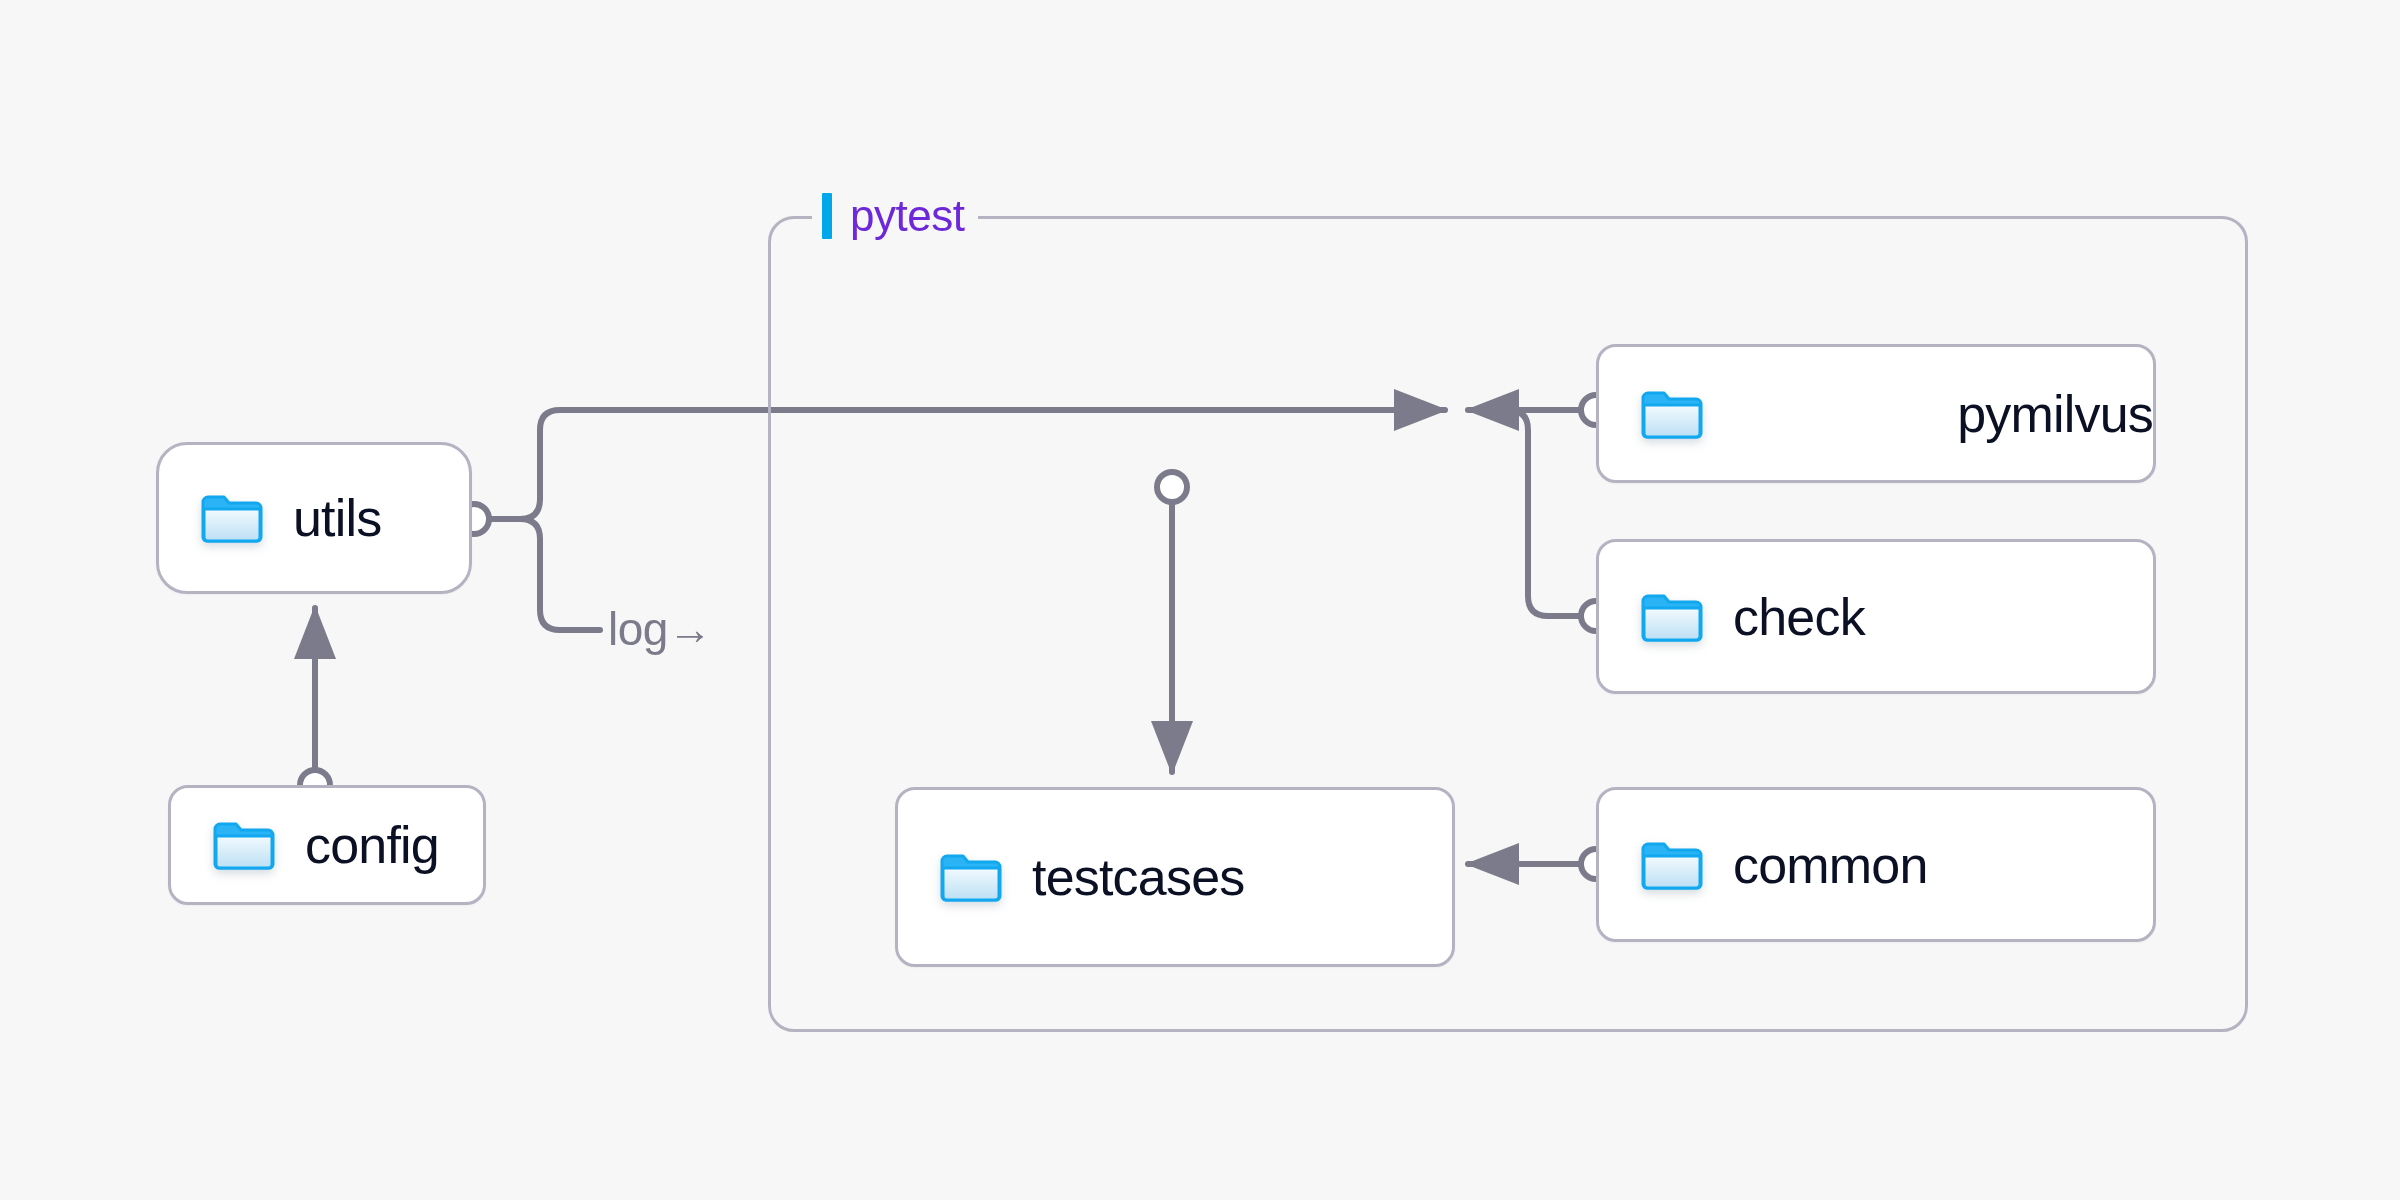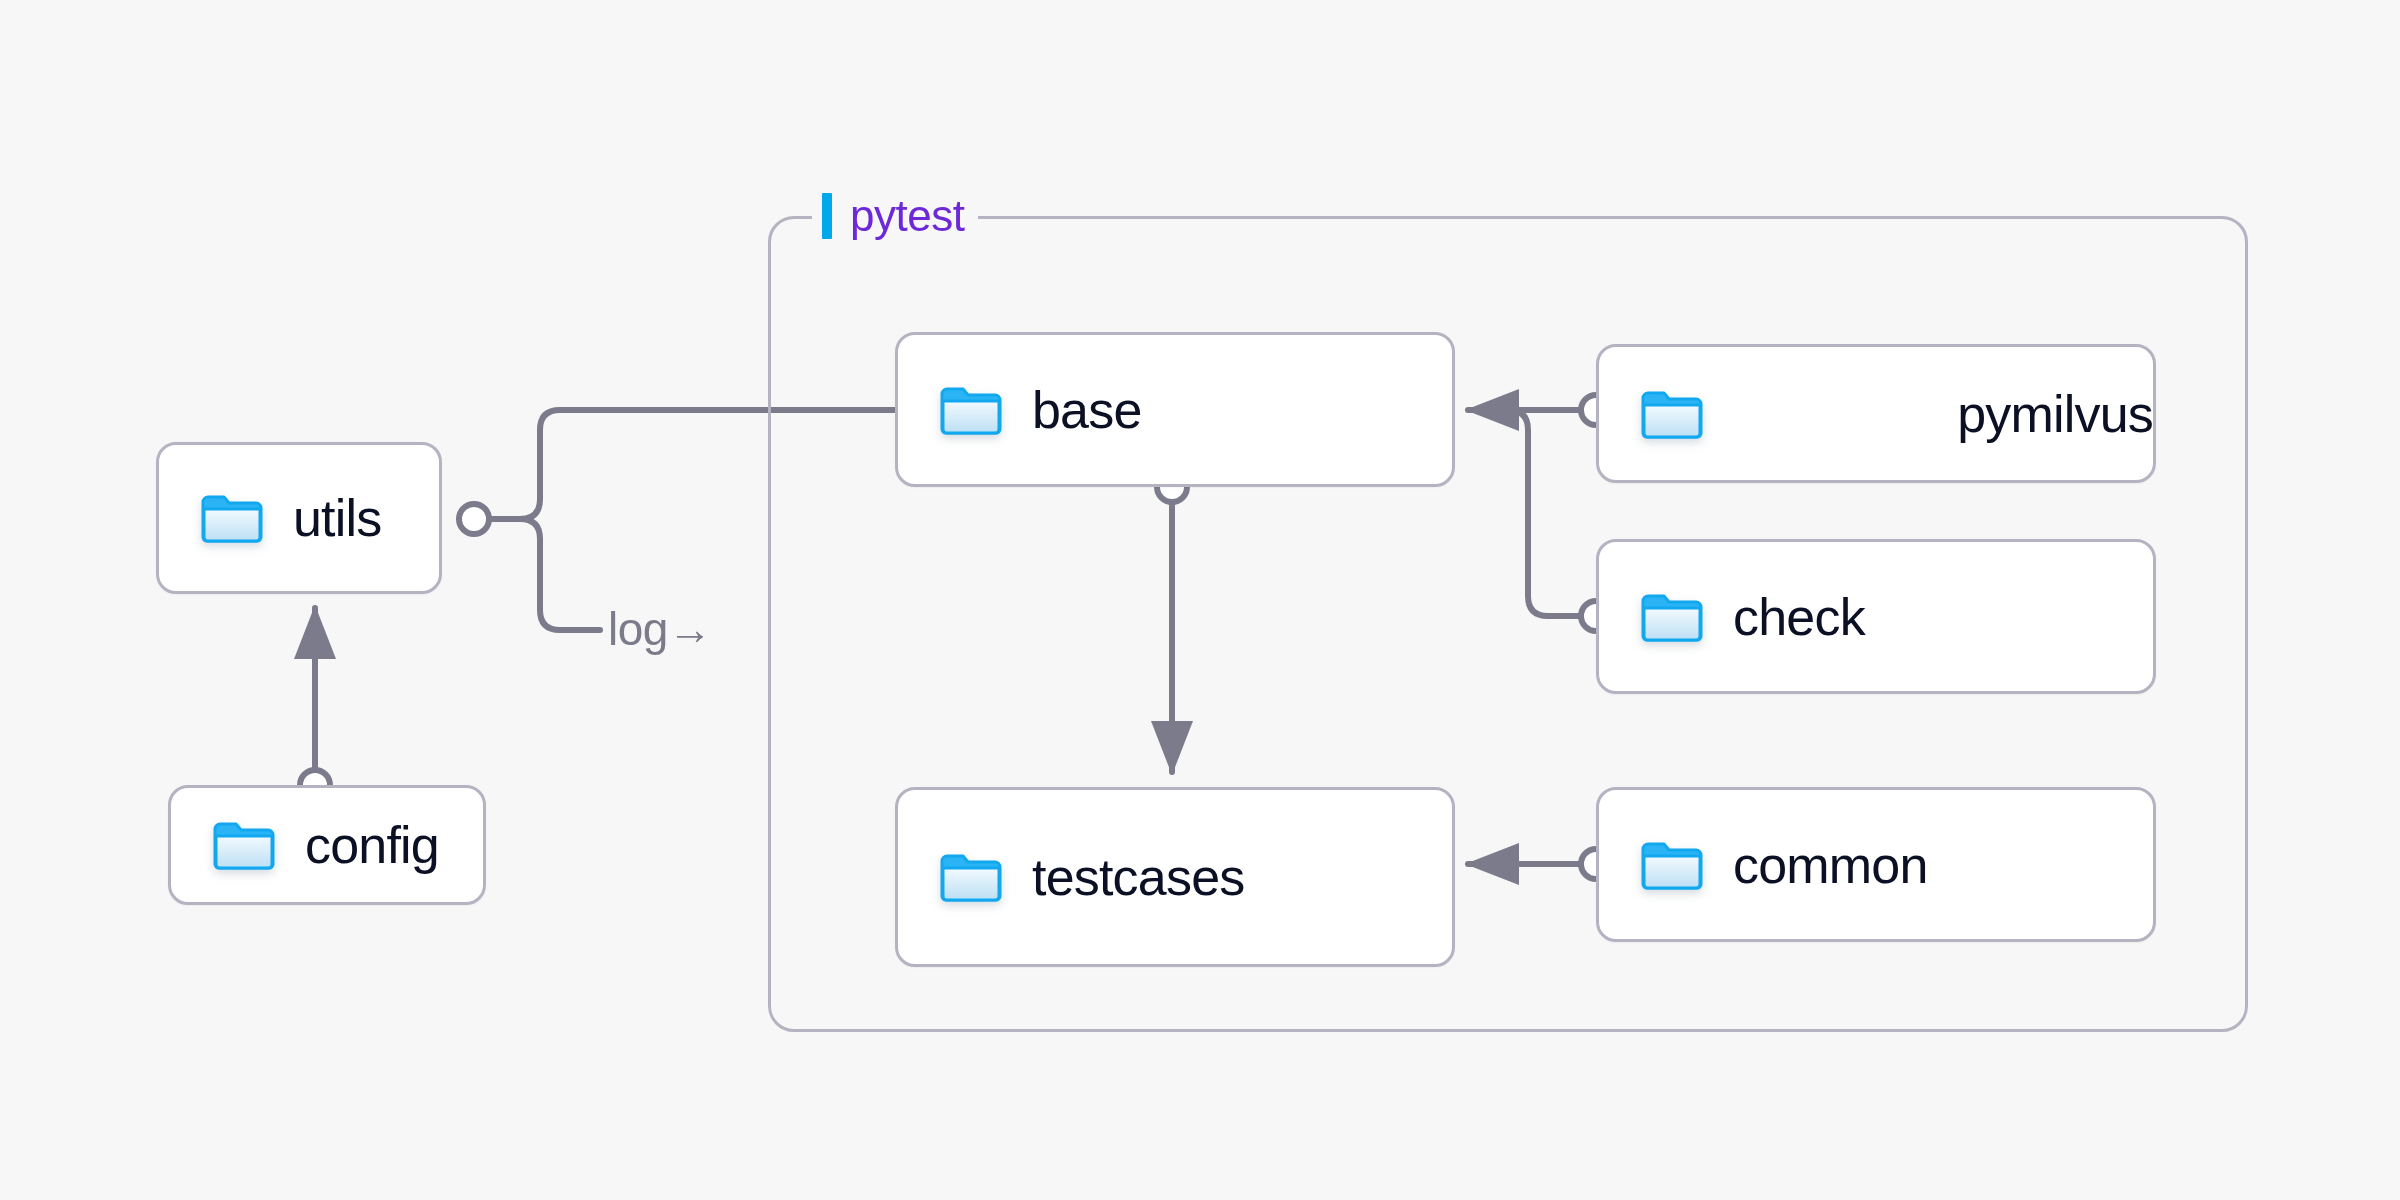--- a/index.html
+++ b/index.html
@@ -157,49 +157,40 @@
     <circle cx="1596" cy="864" r="15" fill="#ffffff" stroke="#7b7b8b" stroke-width="6"></circle>
   </svg>
 
   <div class="group-box" style="left:768px; top:216px; width:1480px; height:816px;"></div>
 
   <div class="group-label" style="left:812px; top:188px;">
     <span class="bar"></span>
     <span class="txt">pytest</span>
   </div>
 
-  <div class="node" style="left:156px; top:442px; width:286px; height:152px;">
+  <div class="node" style="left:156px; top:442px; width:316px; height:152px;border-radius:31px;">
     <span class="folder-icon">
       <svg viewBox="0 0 62 50" width="62" height="50" xmlns="http://www.w3.org/2000/svg">
         <path d="M2 9 A5 5 0 0 1 7 4 L23 4 L28 10 L55 10 A5 5 0 0 1 60 15 L60 44 A4 4 0 0 1 56 48 L6 48 A4 4 0 0 1 2 44 Z" fill="#2ab4f5" stroke="#12a8f0" stroke-width="3" stroke-linejoin="round"></path>
         <path d="M3 16 L59 16 L59 44 A4 4 0 0 1 55 48 L7 48 A4 4 0 0 1 3 44 Z" fill="url(#folderGrad)" stroke="#12a8f0" stroke-width="3" stroke-linejoin="round"></path>
       </svg>
     </span>
     <span class="label">utils</span>
   </div>
 
   <div class="node" style="left:156px; top:785px; width:318px; height:120px;margin-left:12px;">
     <span class="folder-icon">
       <svg viewBox="0 0 62 50" width="62" height="50" xmlns="http://www.w3.org/2000/svg">
         <path d="M2 9 A5 5 0 0 1 7 4 L23 4 L28 10 L55 10 A5 5 0 0 1 60 15 L60 44 A4 4 0 0 1 56 48 L6 48 A4 4 0 0 1 2 44 Z" fill="#2ab4f5" stroke="#12a8f0" stroke-width="3" stroke-linejoin="round"></path>
         <path d="M3 16 L59 16 L59 44 A4 4 0 0 1 55 48 L7 48 A4 4 0 0 1 3 44 Z" fill="url(#folderGrad)" stroke="#12a8f0" stroke-width="3" stroke-linejoin="round"></path>
       </svg>
     </span>
     <span class="label">config</span>
   </div>
 
-  <div class="node" style="left:895px; top:332px; width:560px; height:155px;">
-    <span class="folder-icon">
-      <svg viewBox="0 0 62 50" width="62" height="50" xmlns="http://www.w3.org/2000/svg">
-        <path d="M2 9 A5 5 0 0 1 7 4 L23 4 L28 10 L55 10 A5 5 0 0 1 60 15 L60 44 A4 4 0 0 1 56 48 L6 48 A4 4 0 0 1 2 44 Z" fill="#2ab4f5" stroke="#12a8f0" stroke-width="3" stroke-linejoin="round"></path>
-        <path d="M3 16 L59 16 L59 44 A4 4 0 0 1 55 48 L7 48 A4 4 0 0 1 3 44 Z" fill="url(#folderGrad)" stroke="#12a8f0" stroke-width="3" stroke-linejoin="round"></path>
-      </svg>
-    </span>
-    <span class="label">base</span>
-  </div>
 
   <div class="node" style="left:895px; top:787px; width:560px; height:180px;">
     <span class="folder-icon">
       <svg viewBox="0 0 62 50" width="62" height="50" xmlns="http://www.w3.org/2000/svg">
         <path d="M2 9 A5 5 0 0 1 7 4 L23 4 L28 10 L55 10 A5 5 0 0 1 60 15 L60 44 A4 4 0 0 1 56 48 L6 48 A4 4 0 0 1 2 44 Z" fill="#2ab4f5" stroke="#12a8f0" stroke-width="3" stroke-linejoin="round"></path>
         <path d="M3 16 L59 16 L59 44 A4 4 0 0 1 55 48 L7 48 A4 4 0 0 1 3 44 Z" fill="url(#folderGrad)" stroke="#12a8f0" stroke-width="3" stroke-linejoin="round"></path>
       </svg>
     </span>
     <span class="label">testcases</span>
   </div>

